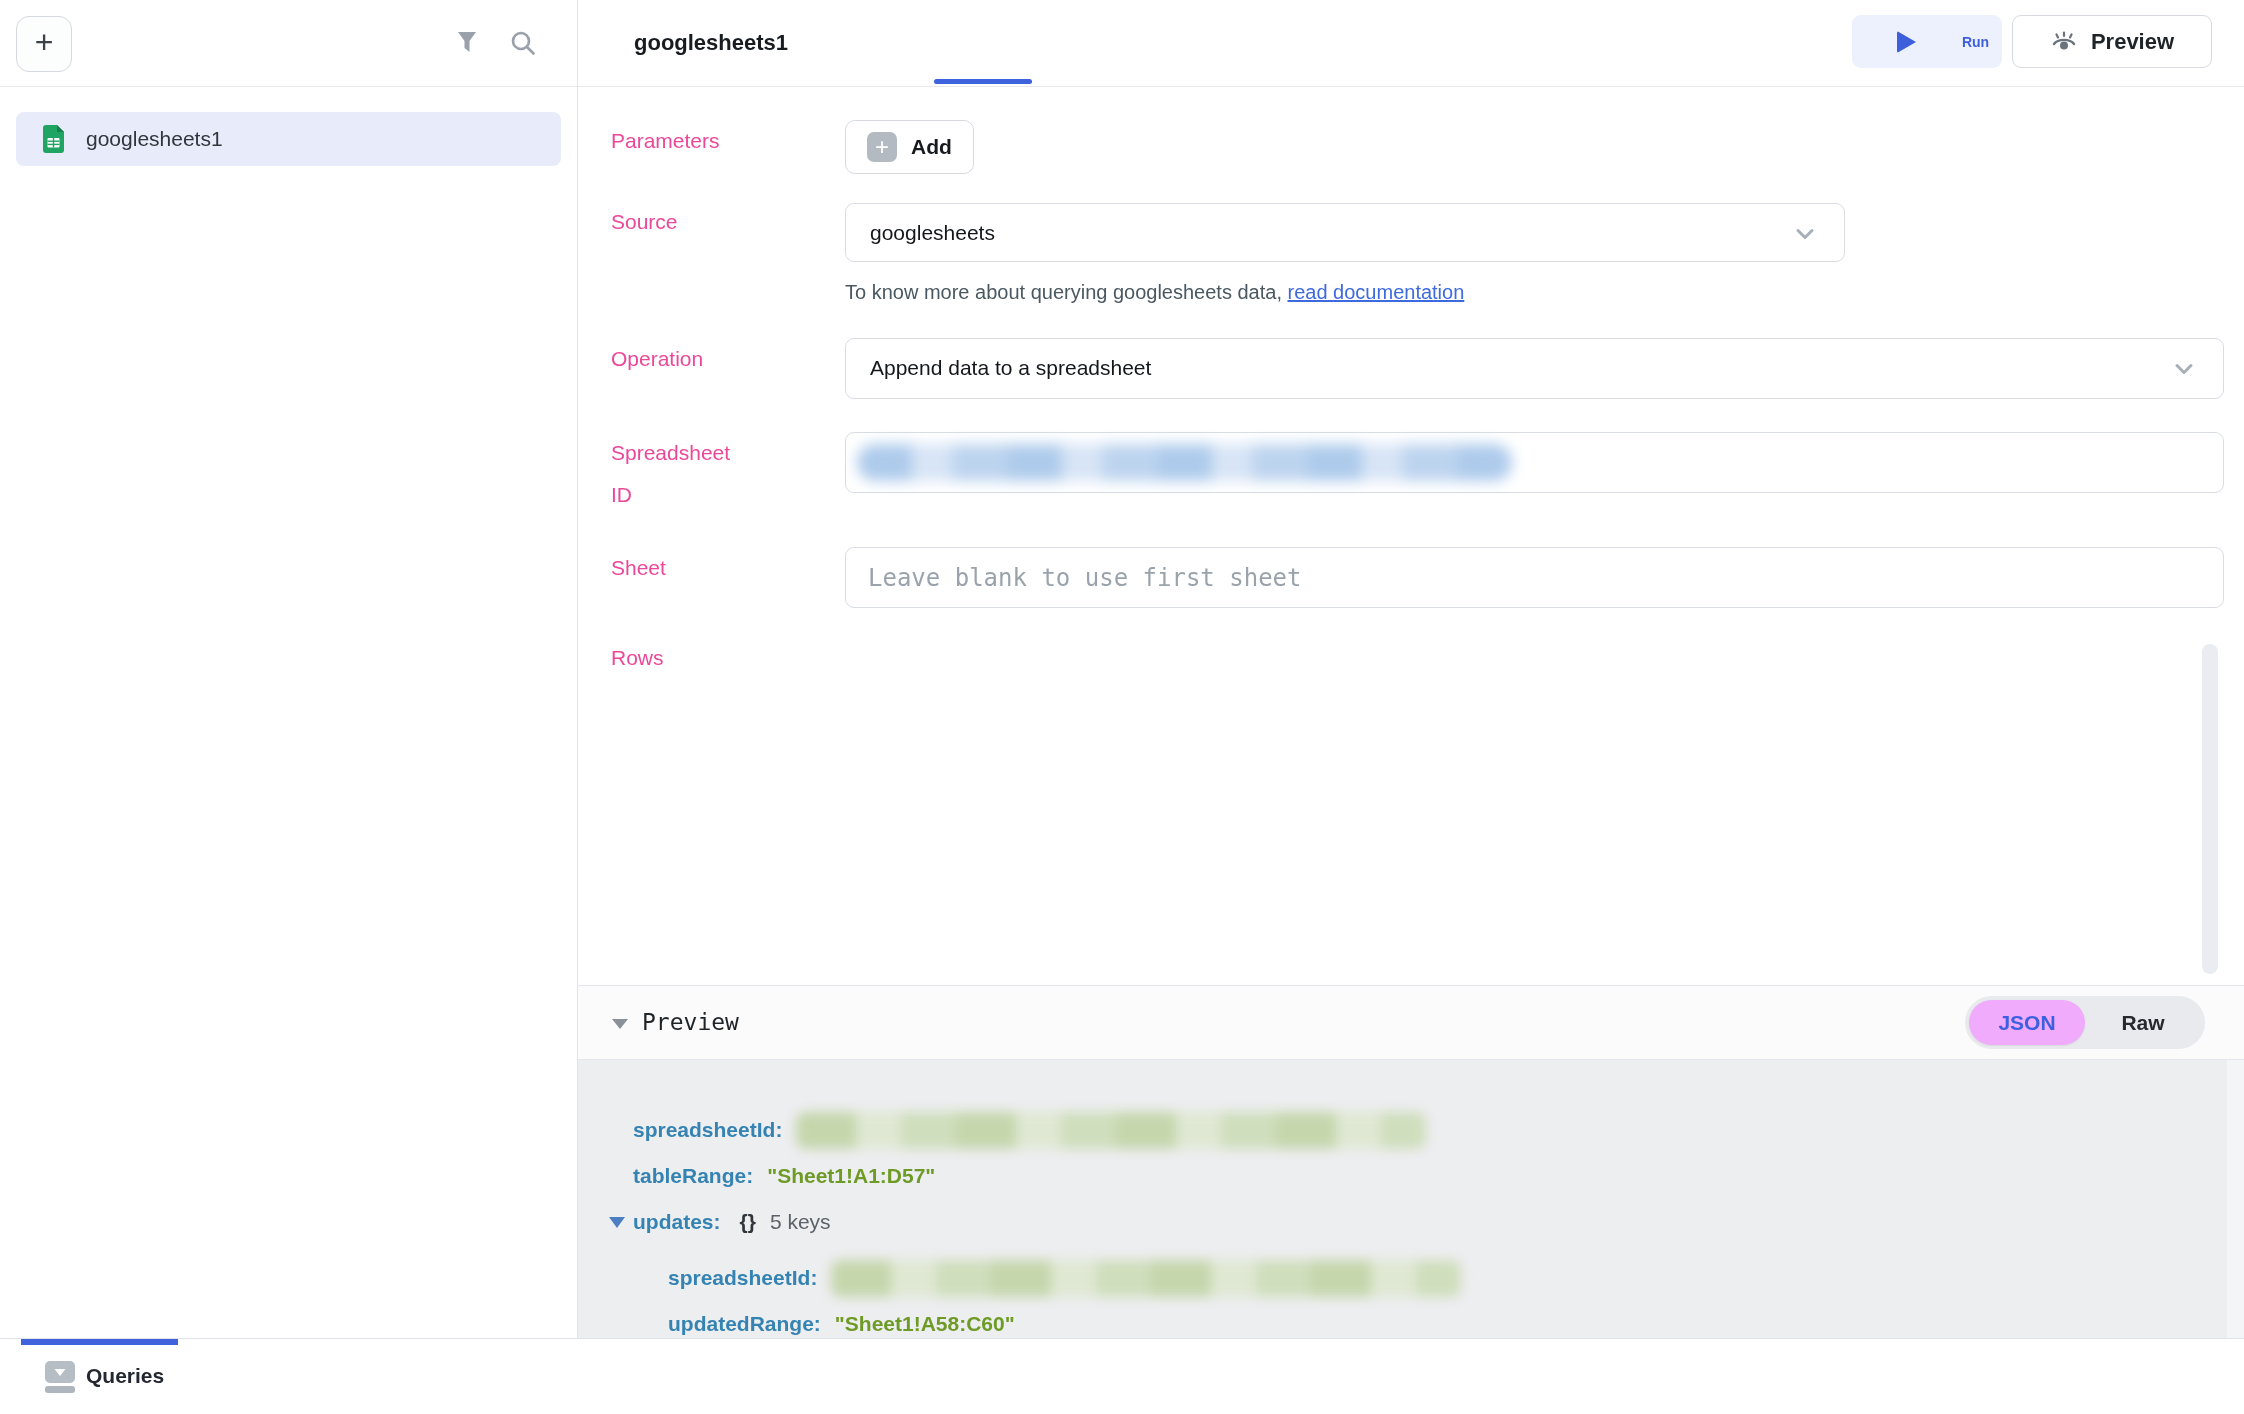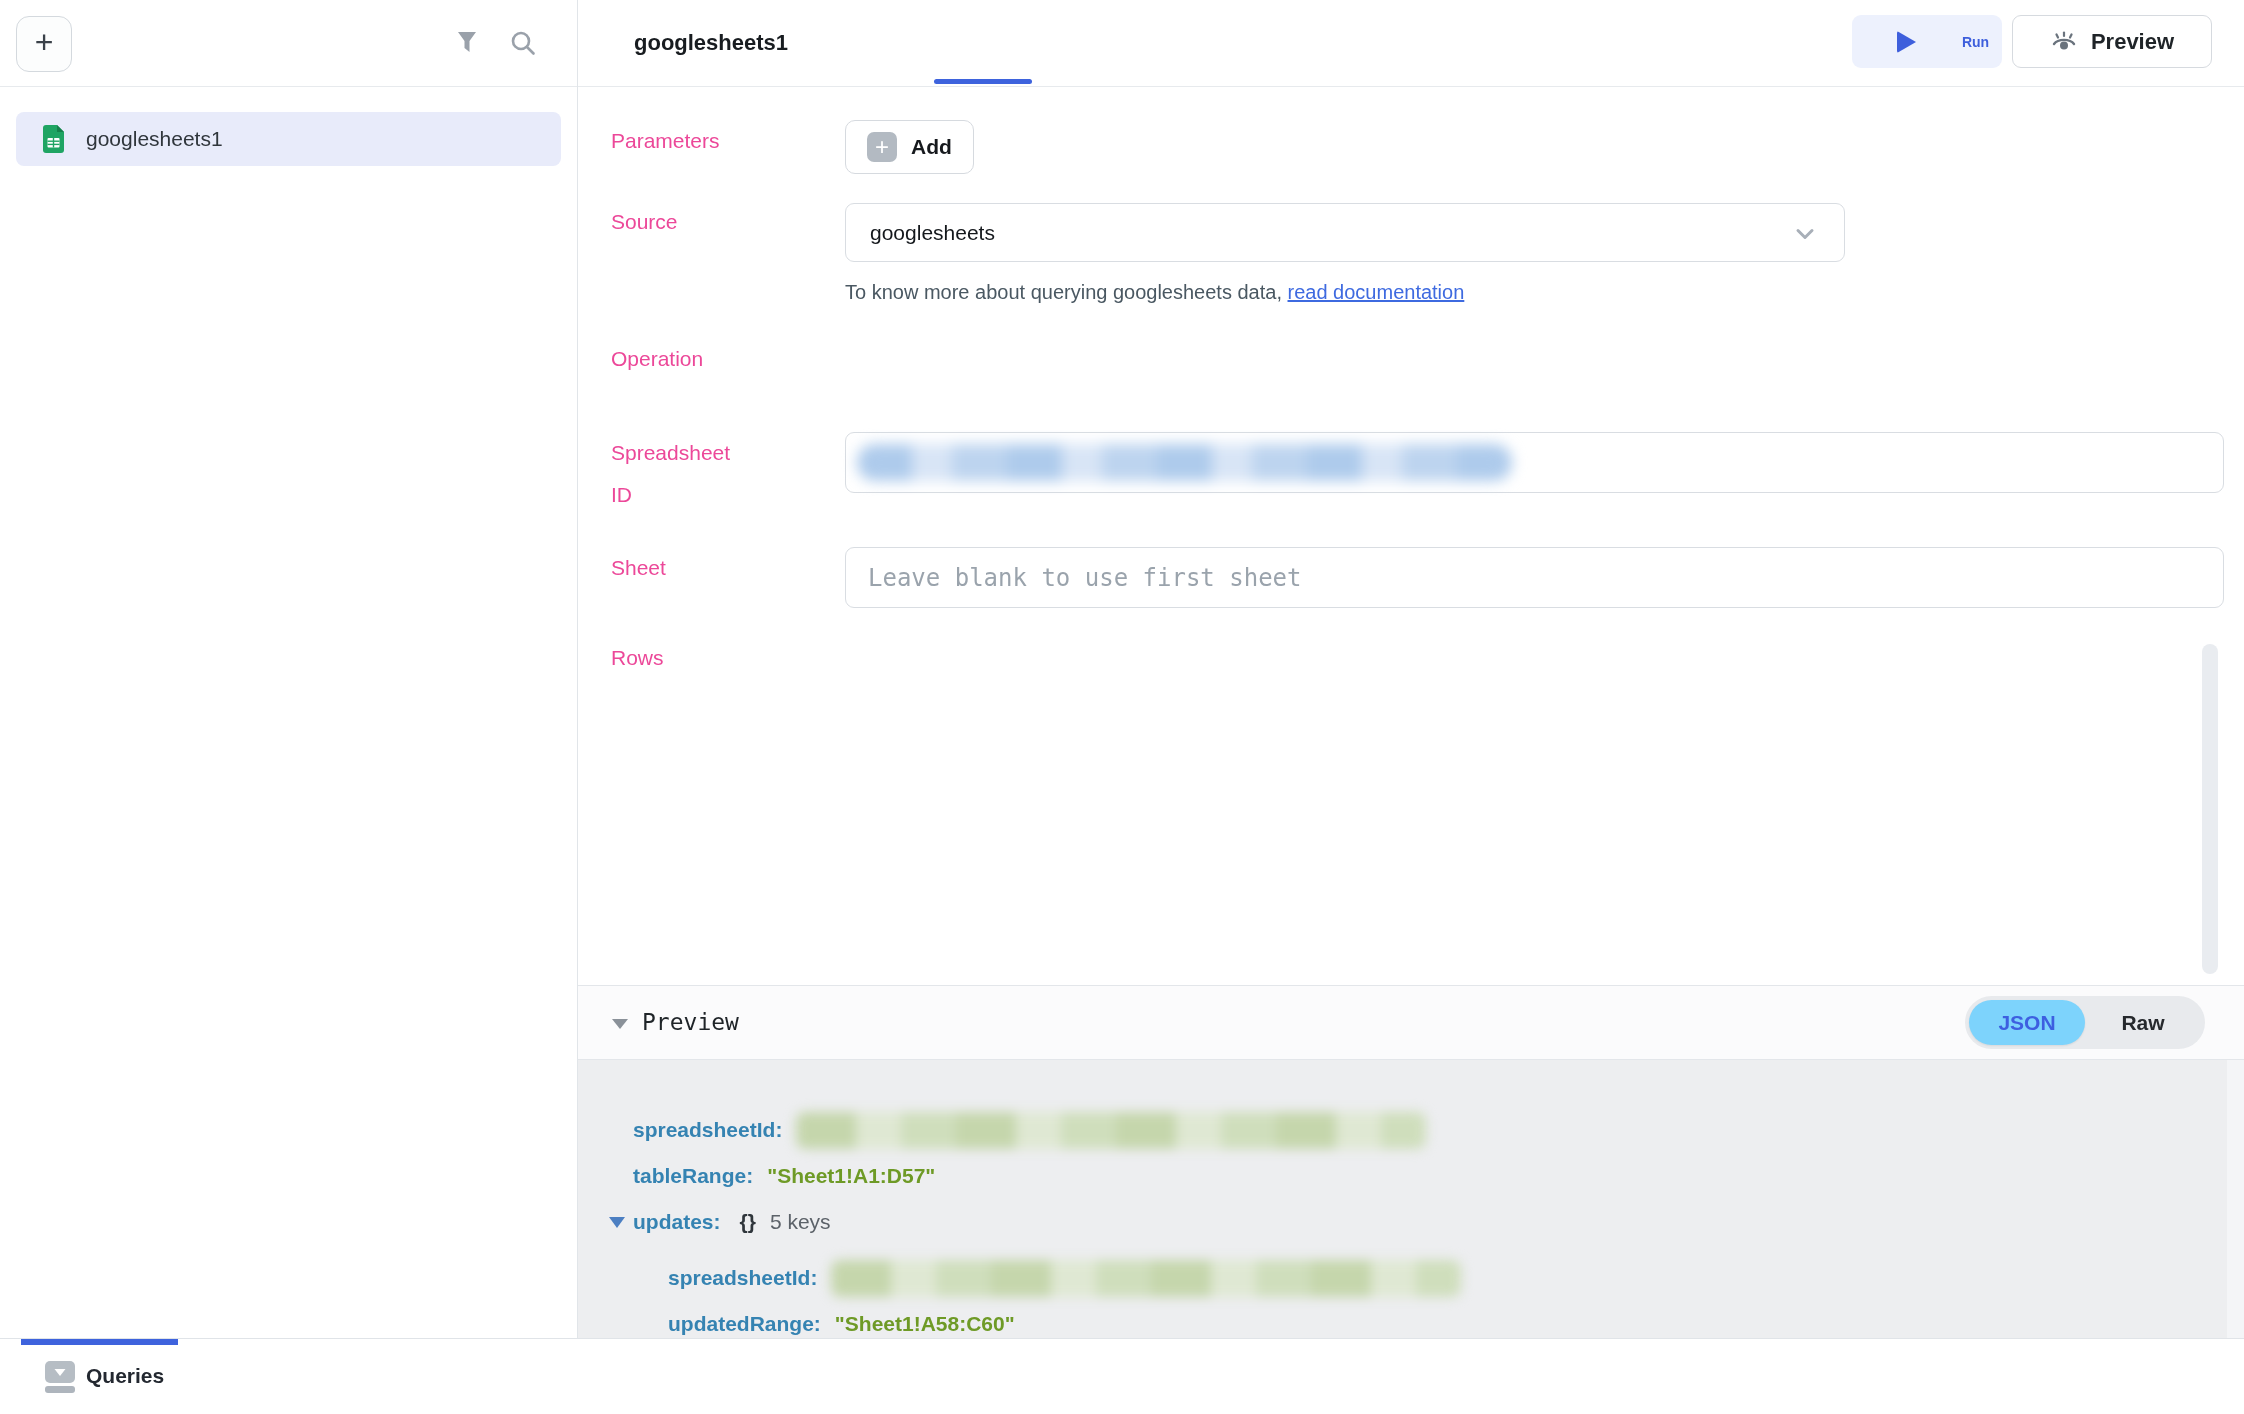--- a/index.html
+++ b/index.html
@@ -76,21 +76,21 @@
 
   
   .preview-bar{position:absolute;left:0;top:985px;right:0;height:75px;background:#FBFBFC;
            border-top:1px solid #E3E6EA;border-bottom:1px solid #E3E6EA;box-sizing:border-box;}
   .pv-bar-caret{position:absolute;left:34px;top:33px;width:0;height:0;border-left:8px solid transparent;
            border-right:8px solid transparent;border-top:10px solid #8A9199;}
   .pv-bar-title{position:absolute;left:64px;top:0;line-height:73px;font-family:"DejaVu Sans Mono",monospace;
            font-size:23px;font-weight:500;color:#1F2428;}
   .pv-toggle{position:absolute;left:1387px;top:10px;width:240px;height:53px;border-radius:27px;background:#E8EAED;
            display:flex;align-items:center;box-sizing:border-box;padding:4px;}
-  .pv-toggle .opt-json{width:116px;height:45px;border-radius:23px;background:#7dd3fc;color:#3D5FE0;font-size:21px;
+  .pv-toggle .opt-json{width:116px;height:45px;border-radius:23px;background:#f0abfc;color:#3D5FE0;font-size:21px;
            font-weight:700;display:flex;align-items:center;justify-content:center;box-shadow:0 1px 2px rgba(0,0,0,.08);}
   .pv-toggle .opt-raw{flex:1;text-align:center;font-size:21px;font-weight:600;color:#26292D;}
 
   
   .preview-area{position:absolute;left:0;top:1060px;right:0;height:278px;background:#EDEEF0;
            padding:47px 0 0 55px;box-sizing:border-box;overflow:hidden;}
   .pv-gutter{position:absolute;right:0;top:1060px;width:17px;height:278px;background:#F4F5F7;}
   .pv-row{position:relative;height:46px;display:flex;align-items:center;}
   .pv-row.lvl2{padding-left:35px;}
   .pv-row:nth-child(4){margin-top:10px;}
@@ -176,20 +176,26 @@
       <span class="fld-text">googlesheets</span>
       <svg class="chev" width="26" height="26" viewBox="0 0 26 26">
         <path d="M6 9.5 L13 16.5 L20 9.5" fill="none" stroke="#A8AFB8" stroke-width="3" stroke-linecap="round" stroke-linejoin="round"></path>
       </svg>
     </div>
     <div class="helper">
       <span>To know more about querying googlesheets data, </span><a href="#">read documentation</a>
     </div>
 
     <div class="f-label lbl-operation">Operation</div>
+    <div class="field fld-operation">
+      <span class="fld-text">Append data to a spreadsheet</span>
+      <svg class="chev" width="26" height="26" viewBox="0 0 26 26">
+        <path d="M6 9.5 L13 16.5 L20 9.5" fill="none" stroke="#A8AFB8" stroke-width="3" stroke-linecap="round" stroke-linejoin="round"></path>
+      </svg>
+    </div>
 
     <div class="f-label lbl-ssid">Spreadsheet ID</div>
     <div class="field fld-ssid">
       <div class="redact-blue"></div>
     </div>
 
     <div class="f-label lbl-sheet">Sheet</div>
     <div class="field fld-sheet">
       <input class="sheet-input" placeholder="Leave blank to use first sheet" style="">
     </div>

